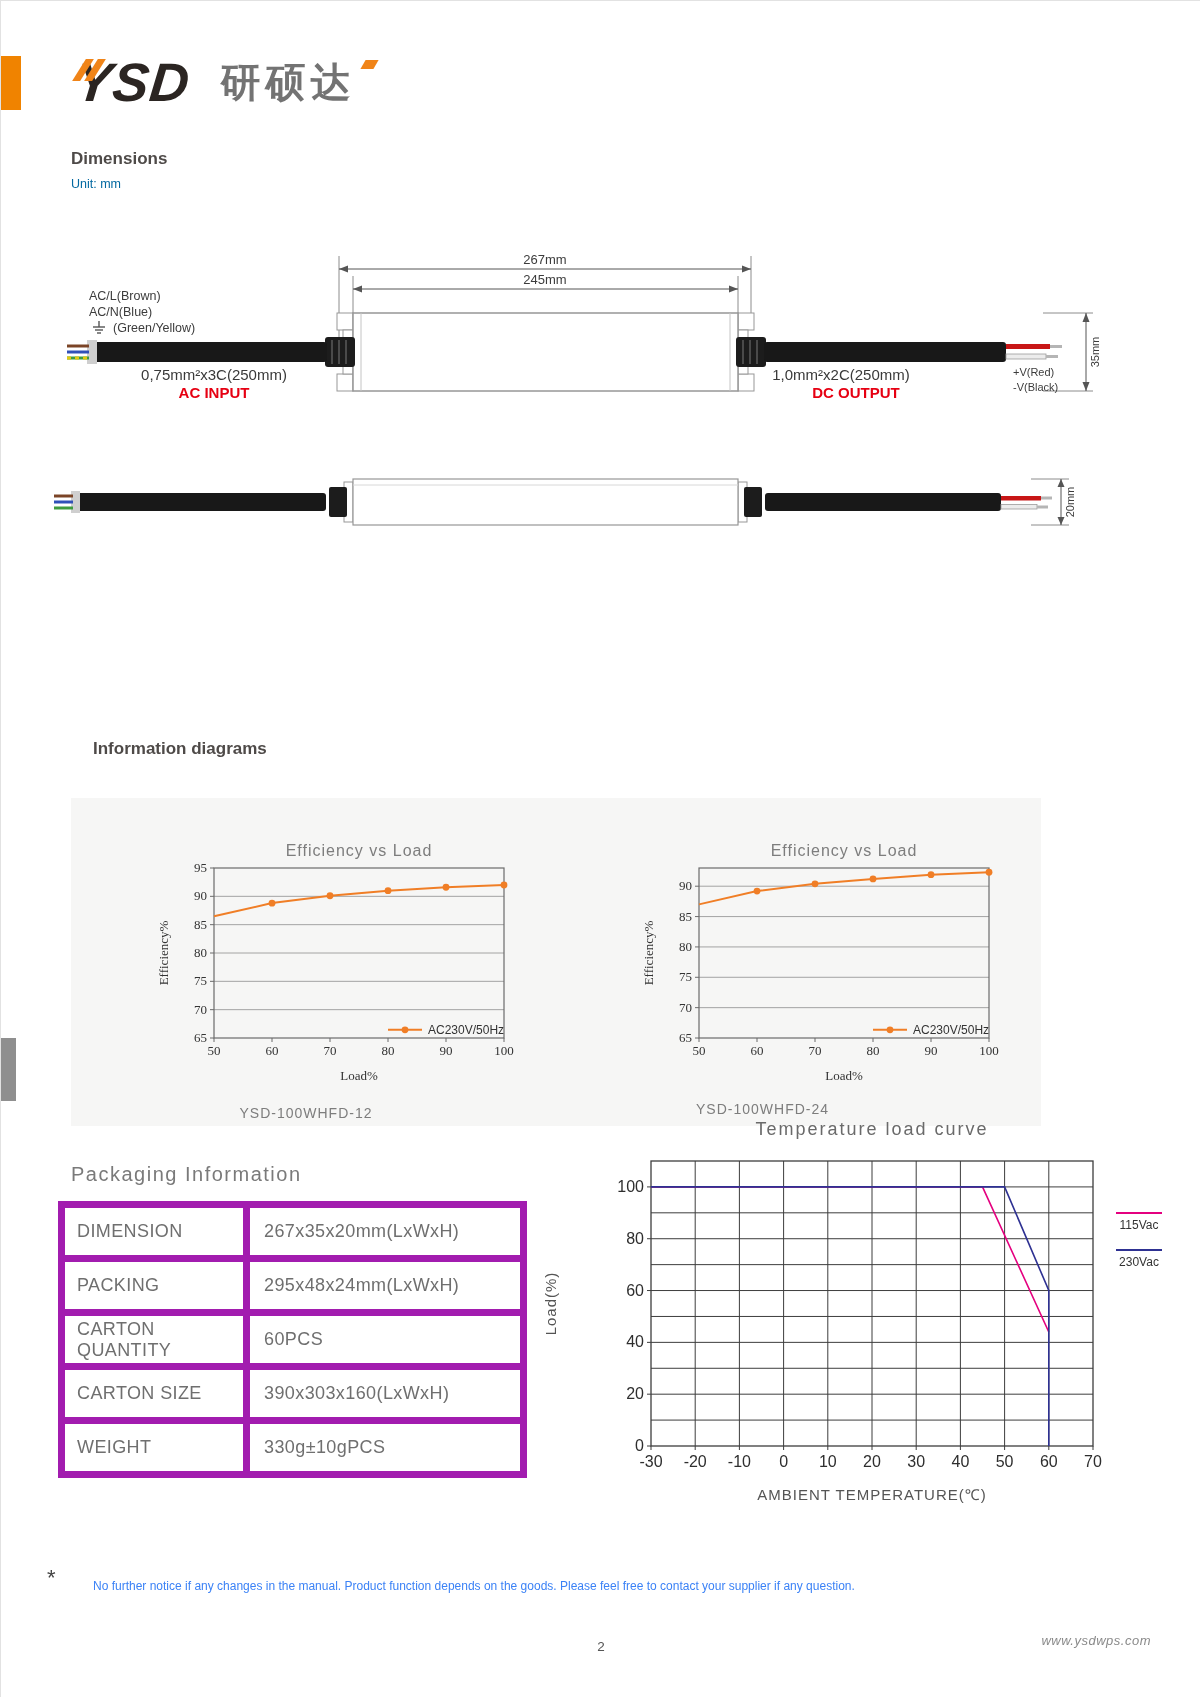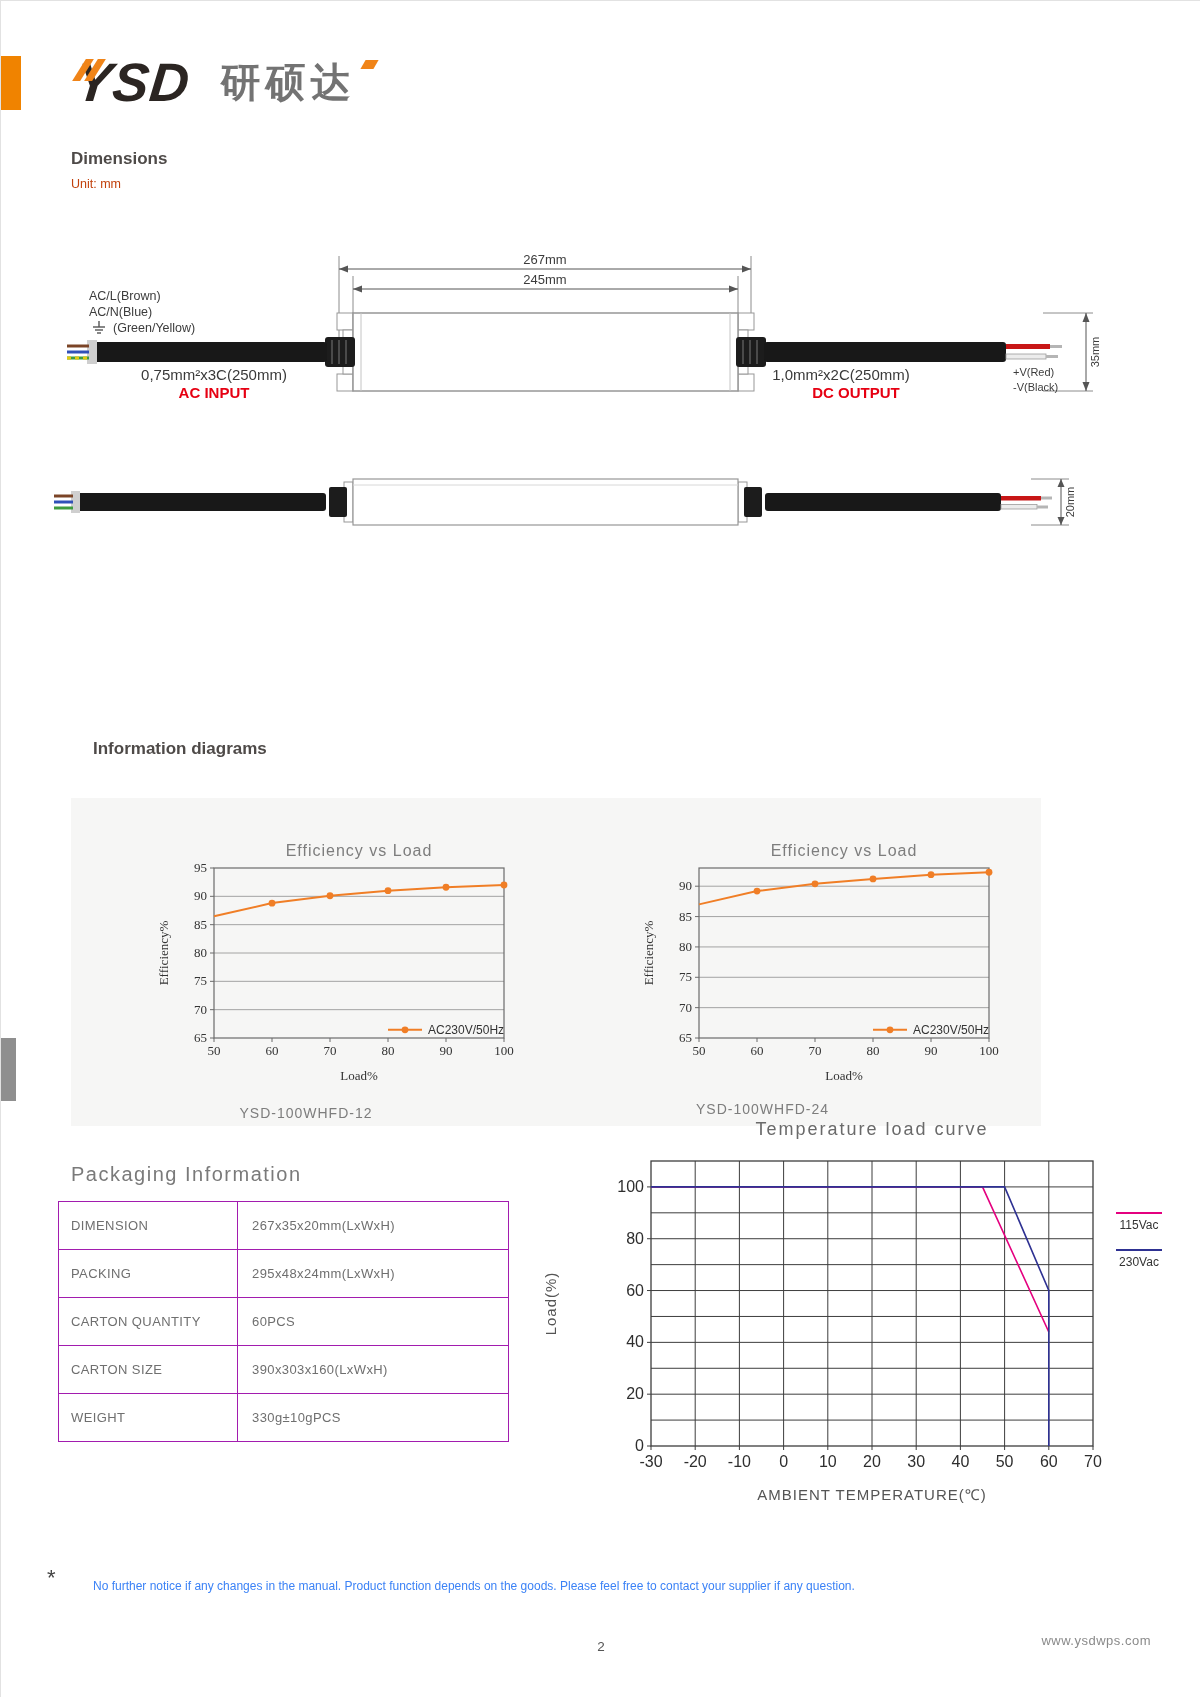--- a/index.html
+++ b/index.html
@@ -14,21 +14,21 @@
   .logo-ysd{display:inline-block;font-style:italic;font-weight:bold;font-size:54px;line-height:62px;
             letter-spacing:1px;color:#2b2522;transform:skewX(-6deg);}
   .logo-slash{position:absolute;width:8px;height:22px;background:#f08418;transform:skewX(-32deg);}
   .s1{left:3px;top:8px;} .s2{left:15px;top:8px;}
   .logo-cn{display:inline-block;font-weight:bold;font-size:40px;line-height:62px;color:#737373;
            margin-left:26px;letter-spacing:5px;vertical-align:top;}
   .logo-dot{position:absolute;left:287px;top:9px;width:13px;height:9px;background:#f08418;transform:skewX(-30deg);}
 
   
   .h-dim{left:70px;top:148px;font-size:17px;font-weight:bold;color:#4e4a48;}
-  .h-unit{left:70px;top:176px;font-size:12.5px;color:#c2410c;}
+  .h-unit{left:70px;top:176px;font-size:12.5px;color:#0369a1;}
   .h-rel{left:92px;top:738px;font-size:17px;font-weight:bold;color:#4e4a48;}
   .h-pack{left:70px;top:1162px;font-size:20px;color:#7a7a7a;letter-spacing:1.5px;}
 
   
   .rel-panel{left:70px;top:797px;width:970px;height:328px;background:#f6f6f5;}
   .chart0{left:140px;top:810px;}
   .chart1{left:625px;top:810px;}
   .chart2{left:530px;top:1100px;}
   .cap0{left:145px;top:1104px;width:320px;text-align:center;font-size:14px;color:#7d7d7d;letter-spacing:1px;}
   .cap1{left:695px;top:1100px;width:320px;text-align:left;font-size:14px;color:#7d7d7d;letter-spacing:1px;}
@@ -45,29 +45,29 @@
 
   
   .dim-label{font:12.5px "Liberation Sans",sans-serif;fill:#3c3c3c;}
   .dim-measure{font:13px "Liberation Sans",sans-serif;fill:#3c3c3c;}
   .dim-spec{font:15px "Liberation Sans",sans-serif;fill:#3a3a3a;}
   .dim-red{font:bold 15px "Liberation Sans",sans-serif;fill:#E60012;}
   .dim-small{font:11px "Liberation Sans",sans-serif;fill:#3c3c3c;}
 
   
   .pack-table{left:57px;top:1200px;border-collapse:collapse;}
-  .pack-table td{border:1px solid #a21caf;height:45px;font-size:13px;color:#6f6f6f;letter-spacing:0.4px;}
+  .pack-table td{border:7px solid #a21caf;height:45px;font-size:18px;color:#6f6f6f;letter-spacing:0.4px;}
   .pack-table td.lab{width:165px;padding-left:12px;}
   .pack-table td.val{width:255px;padding-left:14px;}
 
   
   .foot-star{left:46px;top:1564px;font-size:22px;color:#444;}
   .foot-note{left:92px;top:1578px;width:820px;font-size:12px;color:#3b82f6;}
   .foot-page{left:560px;top:1638px;width:80px;text-align:center;font-size:13.5px;color:#555;}
-  .foot-web{left:980px;top:1632px;width:170px;text-align:right;font-size:13px;color:#8a8a8a;letter-spacing:0.5px;}
+  .foot-web{left:980px;top:1632px;width:170px;text-align:right;font-size:13px;color:#8a8a8a;letter-spacing:0.5px;font-style:italic;}
 </style>
 </head>
 <body>
 
 <div class="page">
 
   <div class="abs orange-bar"></div>
   <div class="abs logo">
     <span class="logo-ysd">YSD</span>
     <span class="logo-slash s1"></span>

